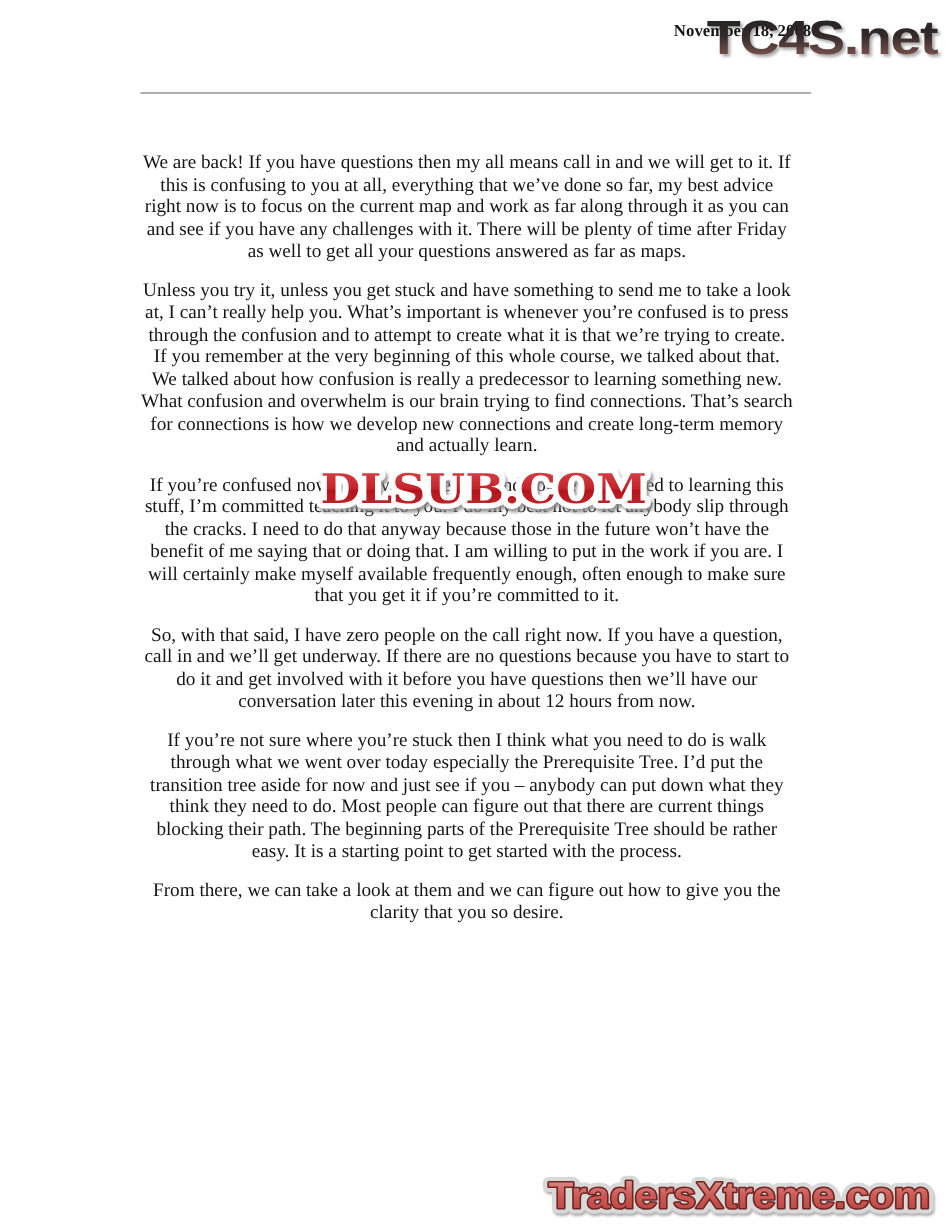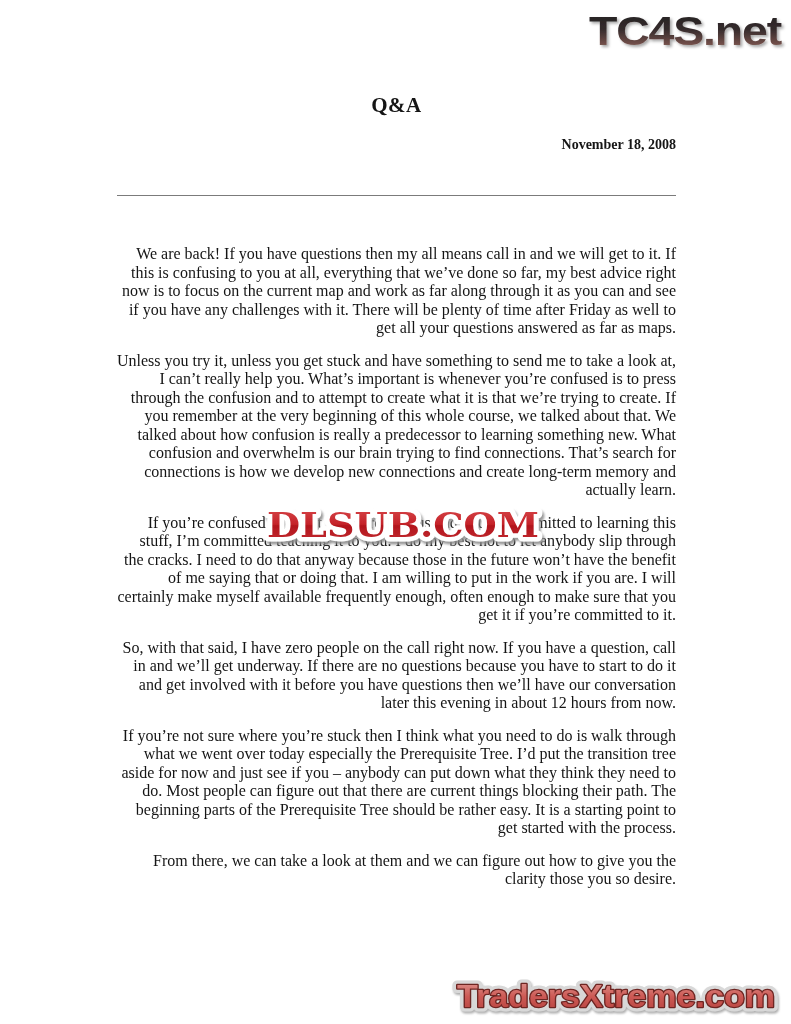--- a/index.html
+++ b/index.html
@@ -30,24 +30,24 @@
   }
   .rule{
     border:none;
     border-top:1px solid #7b7b7b;
     margin:42px 0 0 0;
     height:0;
   }
   
   .paras{margin-top:49px;}
   .para{
-    margin:0 0 14px 0;
+    margin:0 15px 14px 0;
     font-size:16px;
     line-height:18.5px;
-    text-align:right;
+    text-align:center;
   }
   .pos-rel{position:relative;}
   .watermark{
     position:absolute;
     top:-13px;
     left:136px;
     z-index:5;
     pointer-events:none;
   }
   .footer-logo{position:absolute;right:3px;bottom:5px;}
@@ -67,21 +67,20 @@
       </linearGradient>
       <filter id="hs" x="-20%" y="-20%" width="140%" height="140%">
         <feDropShadow dx="2" dy="2" stdDeviation="1.5" flood-color="#000000" flood-opacity="0.35"></feDropShadow>
       </filter>
     </defs>
     <text x="100" y="41" text-anchor="middle" font-family="Liberation Sans, sans-serif" font-size="40" font-weight="bold" letter-spacing="-1" fill="url(#hg)" filter="url(#hs)" textLength="192" lengthAdjust="spacingAndGlyphs">TC4S.net</text>
   </svg>
 
   <div class="doc-column">
 
-    <div class="doc-title">Q&amp;A</div>
 
     <div class="doc-date">November 18, 2008</div>
 
     <hr class="rule">
 
     <div class="paras">
 
       <p class="para">We are back! If you have questions then my all means call in and we will get to it. If this is confusing to you at all, everything that we’ve done so far, my best advice right now is to focus on the current map and work as far along through it as you can and see if you have any challenges with it. There will be plenty of time after Friday as well to get all your questions answered as far as maps.</p>
 
       <p class="para">Unless you try it, unless you get stuck and have something to send me to take a look at, I can’t really help you. What’s important is whenever you’re confused is to press through the confusion and to attempt to create what it is that we’re trying to create. If you remember at the very beginning of this whole course, we talked about that. We talked about how confusion is really a predecessor to learning something new. What confusion and overwhelm is our brain trying to find connections. That’s search for connections is how we develop new connections and create long-term memory and actually learn.</p>
@@ -105,21 +104,21 @@
             <text x="150" y="36" text-anchor="middle" font-family="DejaVu Serif, serif" font-size="34" font-weight="bold" stroke="#ffffff" stroke-width="9" stroke-linejoin="round" fill="#ffffff" textLength="272" lengthAdjust="spacingAndGlyphs">DLSUB.COM</text>
             <text x="150" y="36" text-anchor="middle" font-family="DejaVu Serif, serif" font-size="34" font-weight="bold" fill="url(#wg)" textLength="272" lengthAdjust="spacingAndGlyphs">DLSUB.COM</text>
           </g>
         </svg>
       </p>
 
       <p class="para">So, with that said, I have zero people on the call right now. If you have a question, call in and we’ll get underway. If there are no questions because you have to start to do it and get involved with it before you have questions then we’ll have our conversation later this evening in about 12 hours from now.</p>
 
       <p class="para">If you’re not sure where you’re stuck then I think what you need to do is walk through what we went over today especially the Prerequisite Tree. I’d put the transition tree aside for now and just see if you – anybody can put down what they think they need to do. Most people can figure out that there are current things blocking their path. The beginning parts of the Prerequisite Tree should be rather easy. It is a starting point to get started with the process.</p>
 
-      <p class="para">From there, we can take a look at them and we can figure out how to give you the clarity those you so desire.</p>
+      <p class="para">From there, we can take a look at them and we can figure out how to give you the clarity that you so desire.</p>
 
 
     </div>
   </div>
 
   <svg class="footer-logo" width="344" height="46" viewBox="0 0 344 46">
     <defs>
       <linearGradient id="fg" x1="0" y1="0" x2="0" y2="1">
         <stop offset="0" stop-color="#e09a95"></stop>
         <stop offset="0.5" stop-color="#cd5a55"></stop>

